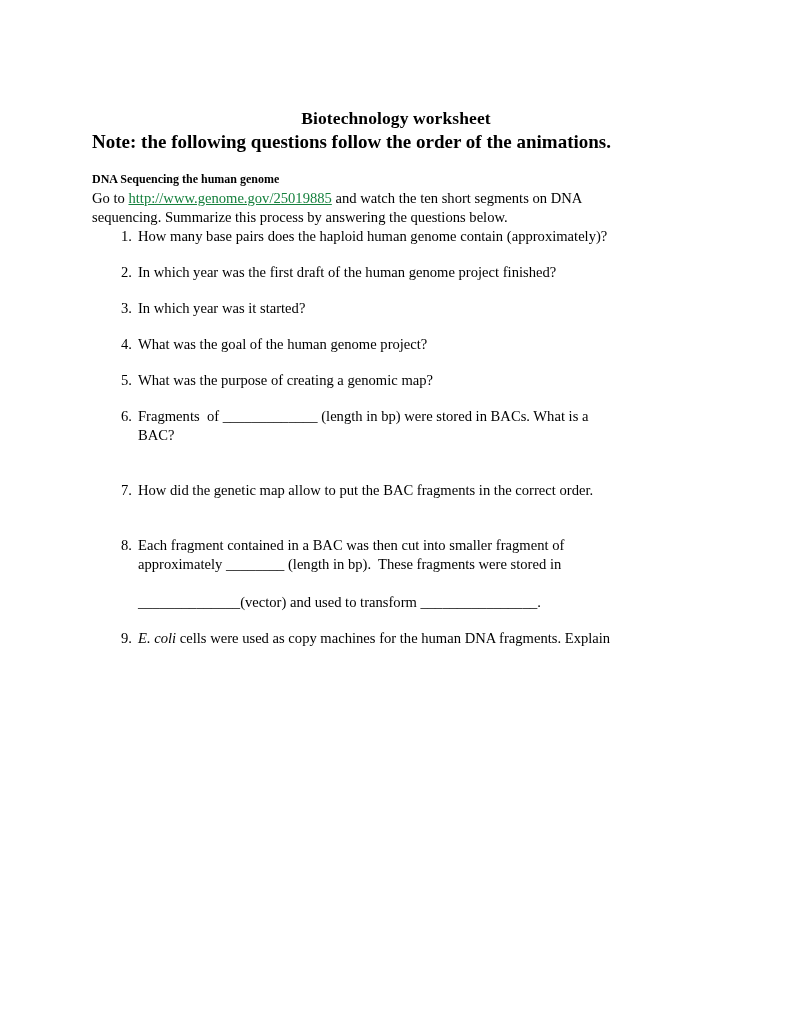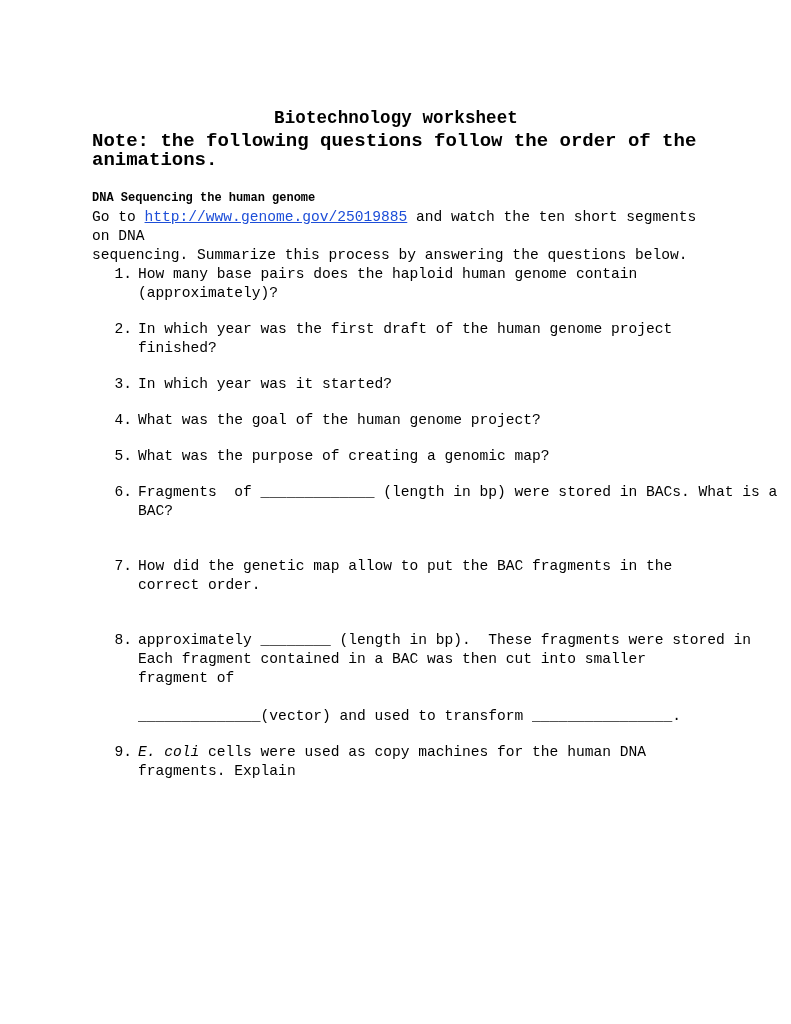--- a/index.html
+++ b/index.html
@@ -7,21 +7,21 @@
     margin: 0;
     padding: 0;
     background: #ffffff;
   }
   .page {
     position: relative;
     width: 791px;
     height: 1024px;
     background: #ffffff;
     overflow: hidden;
-    font-family: Liberation Mono, monospace;
+    font-family: Liberation Serif, serif;
     color: #000000;
     -webkit-font-smoothing: antialiased;
   }
   .doc-body {
     position: absolute;
     left: 92px;
     top: 107px;
     width: 608px;
   }
 
@@ -52,21 +52,21 @@
     margin: 0;
   }
 
   
   .para {
     font-size: 14.6px;
     line-height: 19px;
     margin: 0;
   }
   .link {
-    color: #1d4ed8;
+    color: #15803d;
     text-decoration: underline;
     cursor: pointer;
   }
 
   
   .qlist {
     margin: 0;
     padding: 0;
     list-style: none;
     font-size: 14.6px;
@@ -167,22 +167,22 @@
       <div class="gap-md"></div>
 
       <li class="qitem">
         <span class="marker">7.</span>
         <span class="qtext">How did the genetic map allow to put the BAC fragments in the correct order.</span>
       </li>
       <div class="gap-md"></div>
 
       <li class="qitem">
         <span class="marker">8.</span>
+        <span class="qtext">Each fragment contained in a BAC was then cut into smaller fragment of</span>
         <span class="qtext nowrap-blank">approximately ________ (length in bp).  These fragments were stored in</span>
-        <span class="qtext">Each fragment contained in a BAC was then cut into smaller fragment of</span>
         <span class="blank-line"></span>
         <span class="qtext nowrap-blank">______________(vector) and used to transform ________________.</span>
       </li>
       <div class="gap-sm"></div>
 
       <li class="qitem">
         <span class="marker">9.</span>
         <span class="qtext"><span class="ital">E. coli</span><span> cells were used as copy machines for the human DNA fragments.  Explain</span></span>
       </li>
       <div class="gap-xl"></div>

